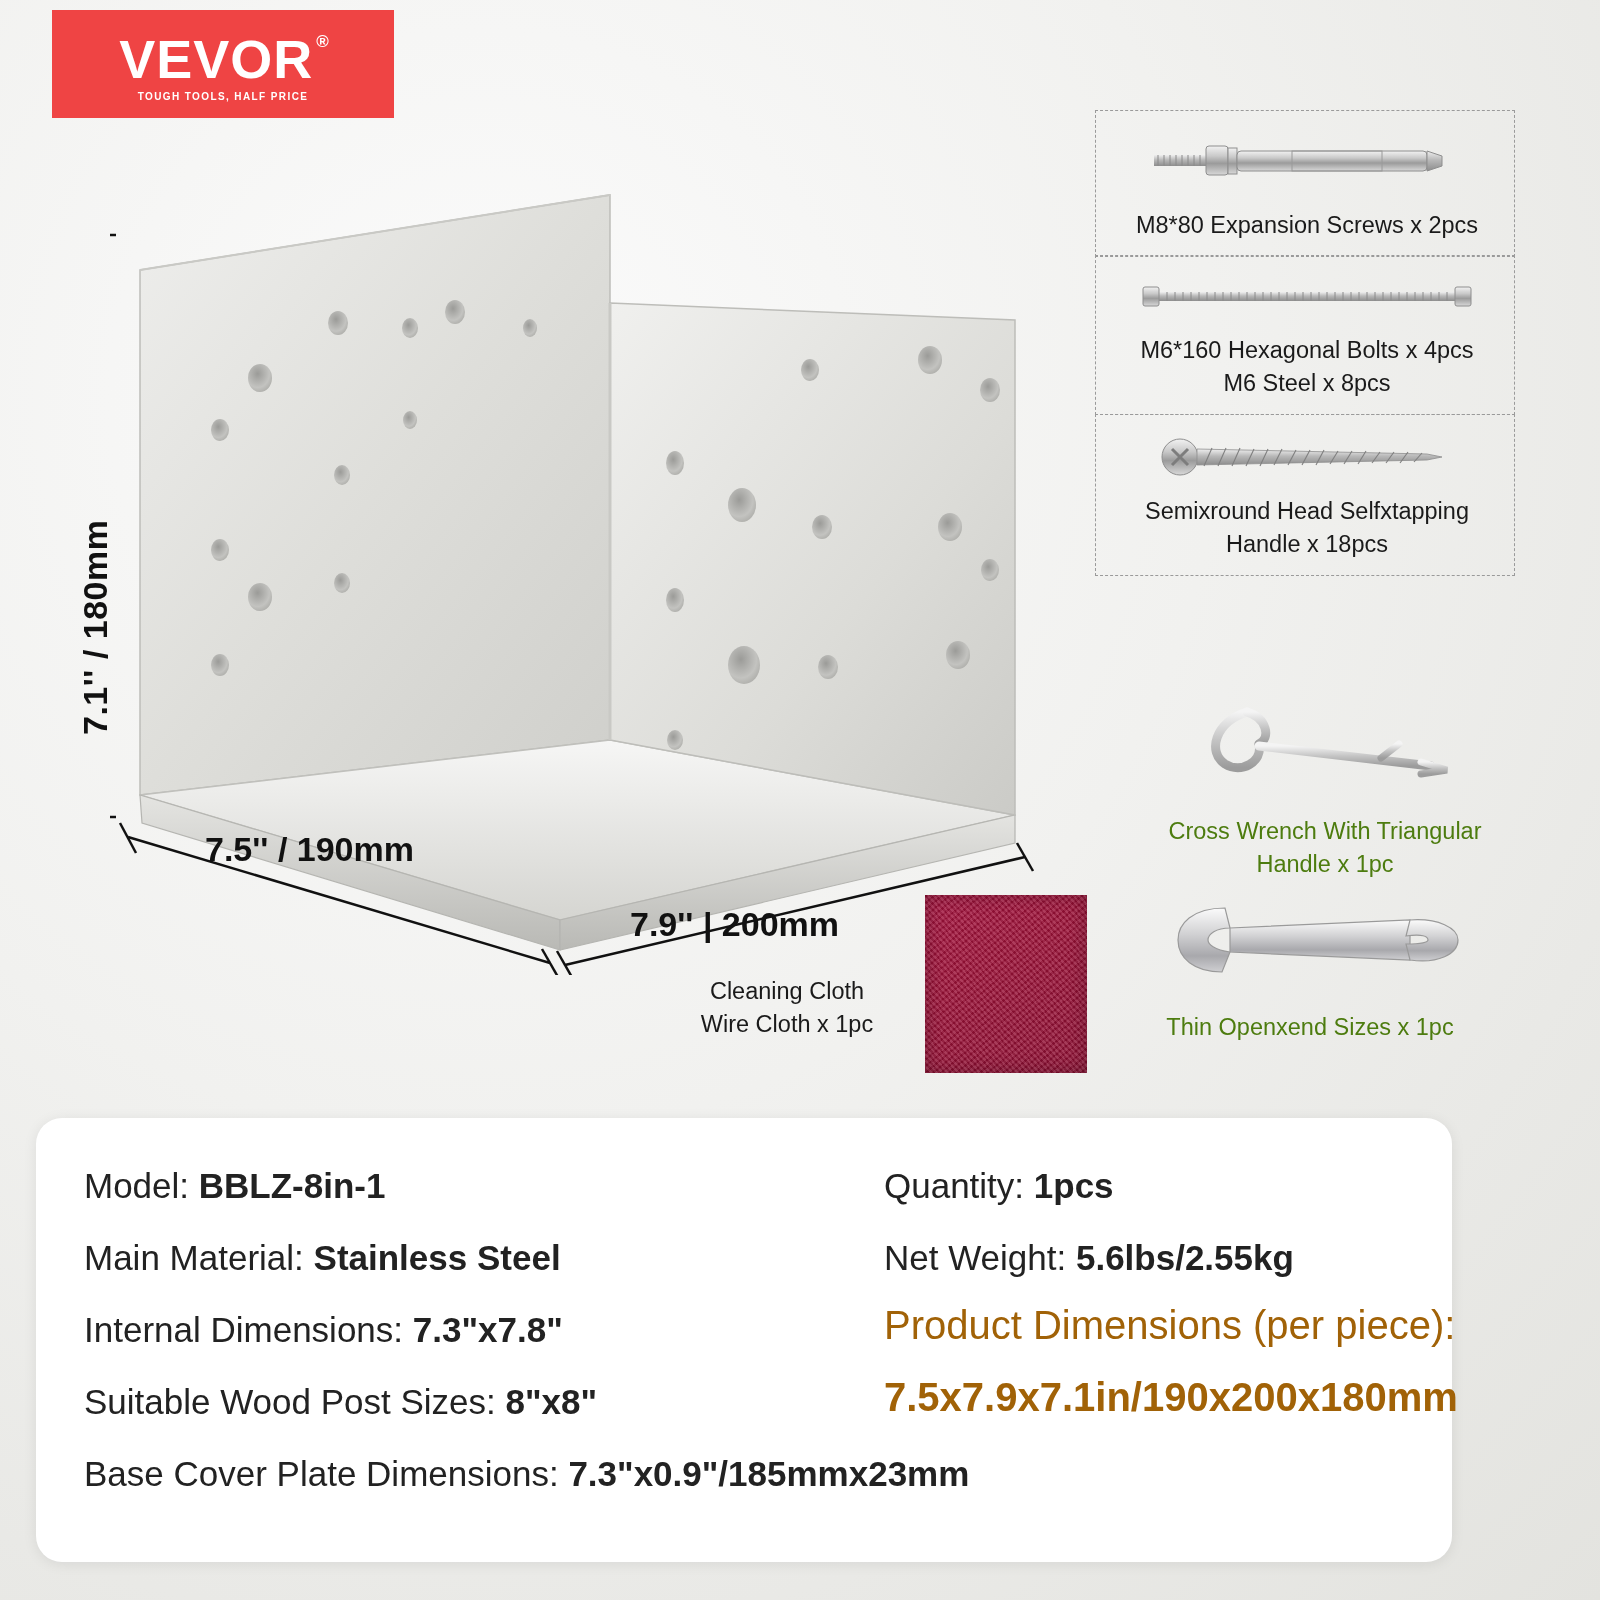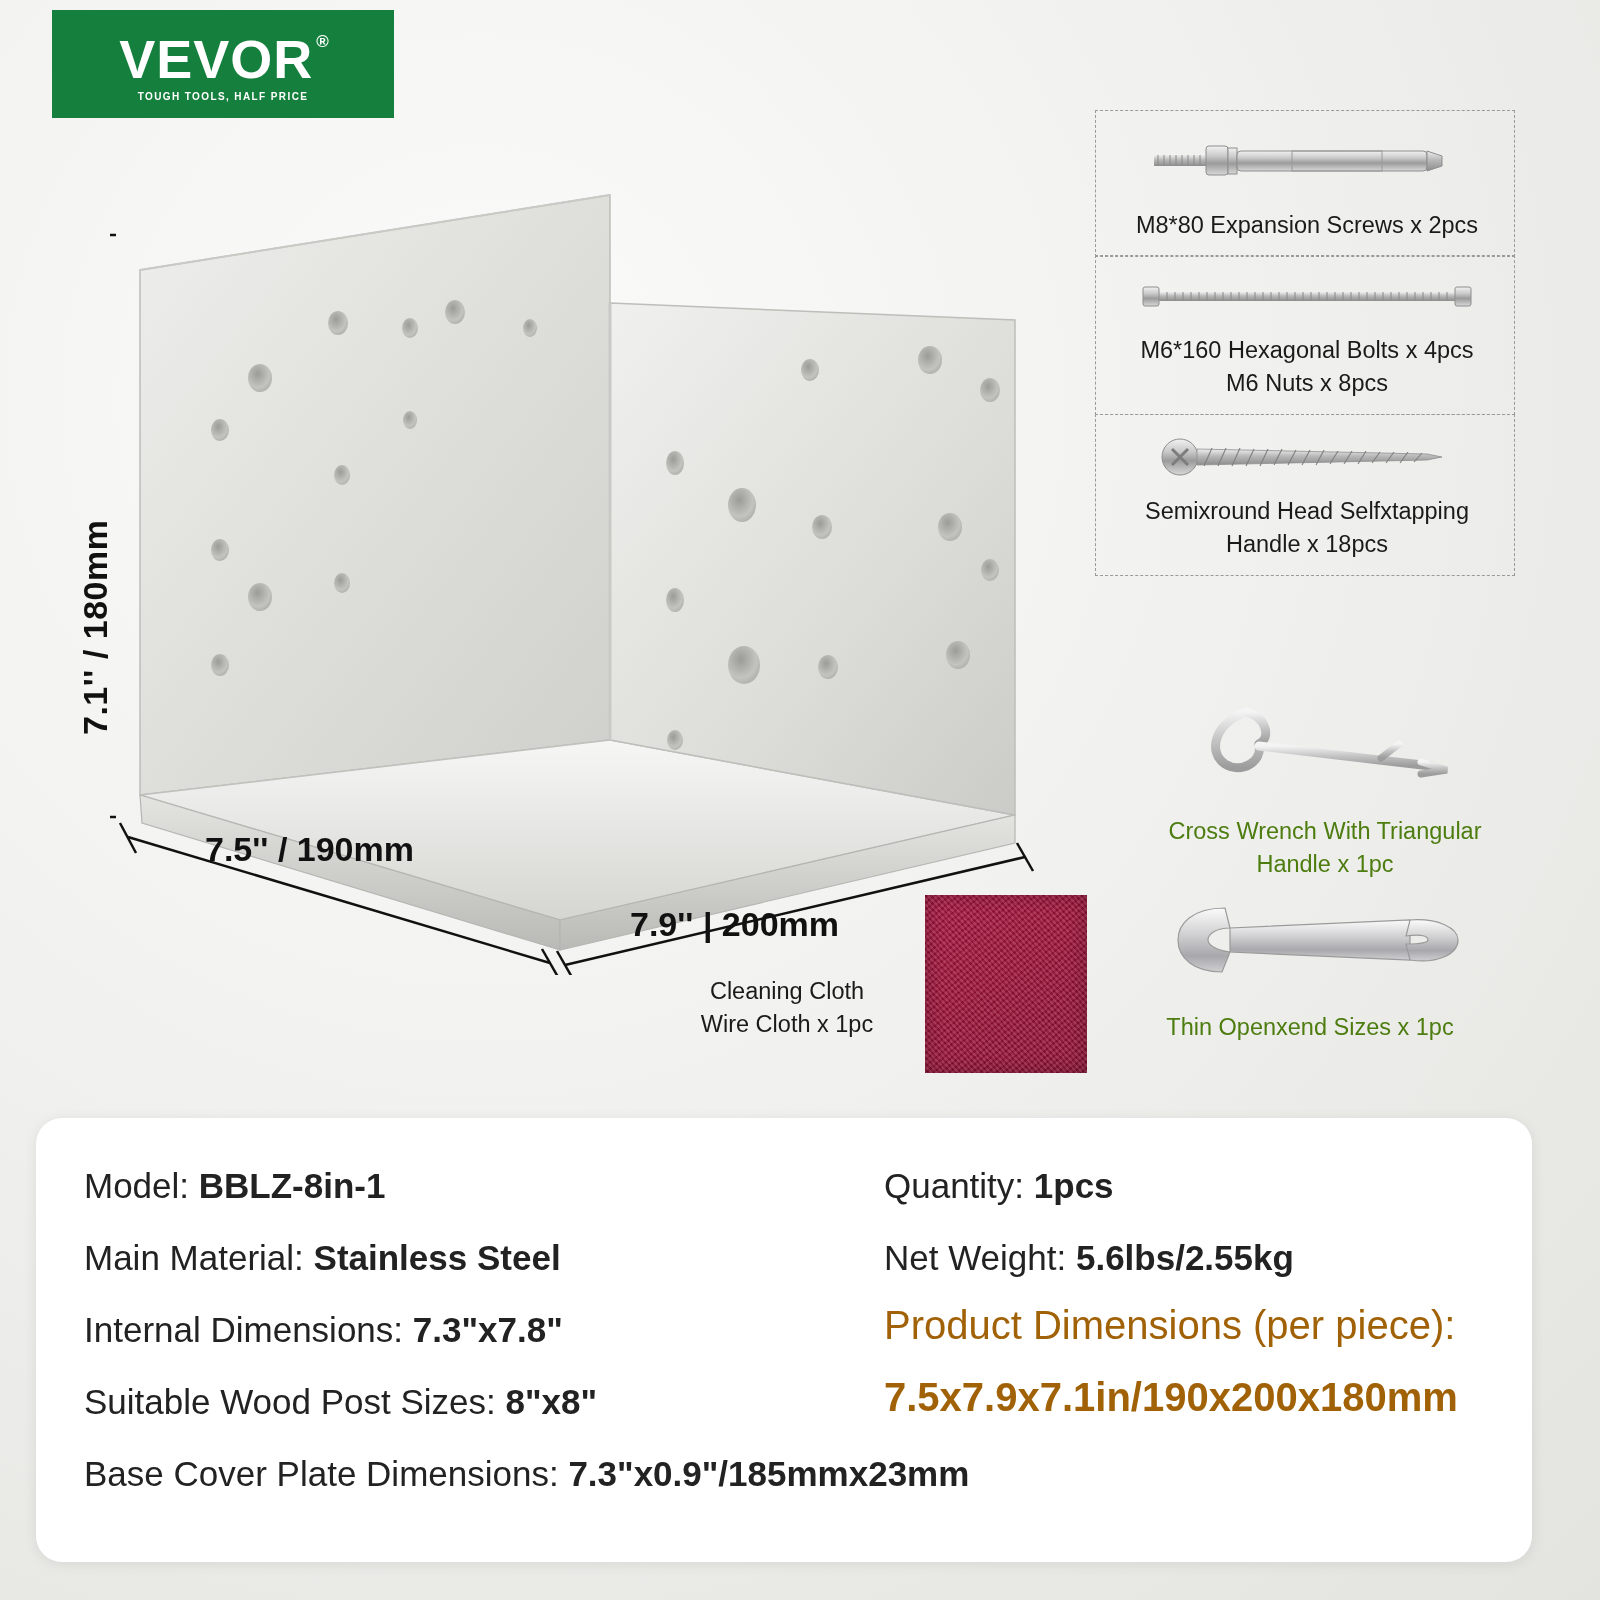--- a/index.html
+++ b/index.html
@@ -13,21 +13,21 @@
   }
   
   .bg{
     position:absolute;inset:0;
     background:
       radial-gradient(circle at 30% 25%, #fbfbfb 0%, #f1f1ef 45%, #e9e9e6 75%, #e3e3df 100%);
   }
   
   .logo{
     position:absolute;left:52px;top:10px;width:342px;height:108px;
-    background:#15803d;
+    background:#ef4444;
     display:flex;flex-direction:column;align-items:center;justify-content:center;
   }
   .logo .brand{
     color:#fff;font-weight:bold;font-size:54px;letter-spacing:1px;line-height:54px;
     position:relative;
   }
   .logo .brand .reg{
     font-size:17px;vertical-align:super;position:relative;top:-12px;left:3px;
   }
   .logo .tag{
@@ -63,23 +63,24 @@
       repeating-linear-gradient(-40deg, rgba(255,255,255,.09) 0 3px, rgba(0,0,0,.06) 3px 5px),
       linear-gradient(150deg,#a4123d 0%,#9c1137 40%,#8e0f33 100%);
     box-shadow:inset 0 0 18px rgba(0,0,0,.25);
   }
   .cloth-label{
     position:absolute;left:672px;top:975px;width:230px;text-align:center;
     font-size:23.5px;line-height:33px;color:#1a1a1a;
   }
   
   .spec-card{
-    position:absolute;left:36px;top:1118px;width:1496px;height:444px;
+    position:absolute;left:36px;top:1118px;width:1368px;height:444px;
     background:#fff;border-radius:26px;
     box-shadow:0 2px 14px rgba(0,0,0,.08);
+    padding-left:48px;
   }
   .spec-grid{
     position:absolute;left:48px;top:32px;width:1440px;
     display:grid;grid-template-columns:800px 640px;
     row-gap:0px;
   }
   .spec-row{font-size:35px;line-height:72px;color:#222;white-space:nowrap;}
   .spec-row .k{font-weight:normal;}
   .spec-row .v{font-weight:bold;}
   .spec-wide{grid-column:1 / span 2;}
@@ -267,21 +268,21 @@
           <line x1="288" y1="18" x2="288" y2="27"></line>
         <line x1="296" y1="18" x2="296" y2="27"></line>
           <line x1="304" y1="18" x2="304" y2="27"></line>
         <line x1="312" y1="18" x2="312" y2="27"></line>
           <line x1="320" y1="18" x2="320" y2="27"></line>
       </g>
       <rect x="16" y="13" width="16" height="19" rx="2" fill="url(#mg1)" stroke="#8e8e8e"></rect>
       <rect x="328" y="13" width="16" height="19" rx="2" fill="url(#mg1)" stroke="#8e8e8e"></rect>
     </svg>
     <div class="part-label">M6*160 Hexagonal Bolts x 4pcs</div>
-    <div class="part-label" style="margin-top:0">M6 Nuts x 8pcs</div>
+    <div class="part-label" style="margin-top:0">M6 Steel x 8pcs</div>
   </div>
 
   <div class="dashbox">
     <svg width="330" height="48" viewBox="0 0 330 48">
       <circle cx="38" cy="24" r="18" fill="url(#mg1)" stroke="#8e8e8e"></circle>
       <path d="M 30 16 L 46 32 M 46 16 L 30 32" stroke="#7d7d7d" stroke-width="3"></path>
       <path d="M 55 16 L 285 21 L 300 24 L 285 27 L 55 32 Z" fill="url(#mg2)" stroke="#8e8e8e" stroke-width="0.8"></path>
       <g stroke="#7f7f7f" stroke-width="1.1">
         <line x1="70" y1="15" x2="62" y2="33"></line>
           <line x1="84" y1="15" x2="76" y2="33"></line>

